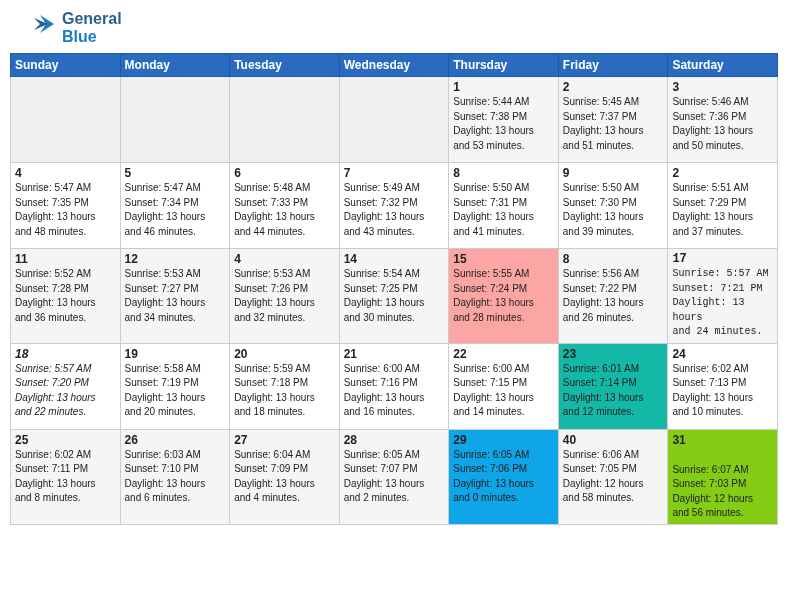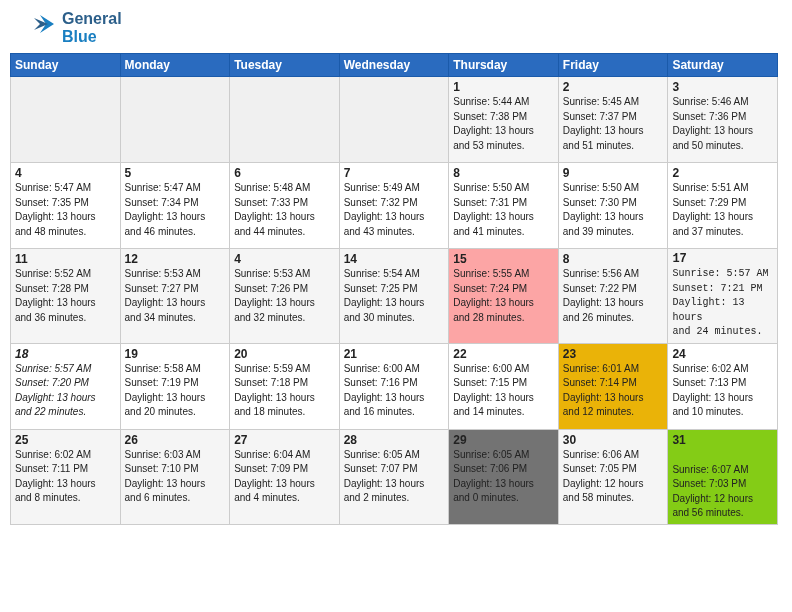--- a/index.html
+++ b/index.html
@@ -280,21 +280,21 @@
 Daylight: 13 hours
 and 16 minutes.</div>
           </td>
           <td style="background: rgb(255, 255, 255);">
             <span class="cell-day">22</span>
             <div class="cell-info" style="white-space: pre-line;">Sunrise: 6:00 AM
 Sunset: 7:15 PM
 Daylight: 13 hours
 and 14 minutes.</div>
           </td>
-          <td style="background: #eab308;">
+          <td style="background: #14b8a6;">
             <span class="cell-day">23</span>
             <div class="cell-info" style="white-space: pre-line;">Sunrise: 6:01 AM
 Sunset: 7:14 PM
 Daylight: 13 hours
 and 12 minutes.</div>
           </td>
           <td style="background: rgb(255, 255, 255);">
             <span class="cell-day">24</span>
             <div class="cell-info" style="white-space: pre-line;">Sunrise: 6:02 AM
 Sunset: 7:13 PM
@@ -324,29 +324,29 @@
 Daylight: 13 hours
 and 4 minutes.</div>
           </td>
           <td style="background: rgb(245, 245, 245);">
             <span class="cell-day">28</span>
             <div class="cell-info" style="white-space: pre-line;">Sunrise: 6:05 AM
 Sunset: 7:07 PM
 Daylight: 13 hours
 and 2 minutes.</div>
           </td>
-          <td style="background: #737373;">
+          <td style="background: #0ea5e9;">
             <span class="cell-day">29</span>
             <div class="cell-info" style="white-space: pre-line;">Sunrise: 6:05 AM
 Sunset: 7:06 PM
 Daylight: 13 hours
 and 0 minutes.</div>
           </td>
           <td style="background: rgb(245, 245, 245);">
-            <span class="cell-day">30</span>
+            <span class="cell-day">40</span>
             <div class="cell-info" style="white-space: pre-line;">Sunrise: 6:06 AM
 Sunset: 7:05 PM
 Daylight: 12 hours
 and 58 minutes.</div>
           </td>
           <td style="background: #84cc16;">
             <span class="cell-day">31</span>
             <div class="cell-info" style="white-space: pre-line; margin-top: 16px;">Sunrise: 6:07 AM
 Sunset: 7:03 PM
 Daylight: 12 hours

